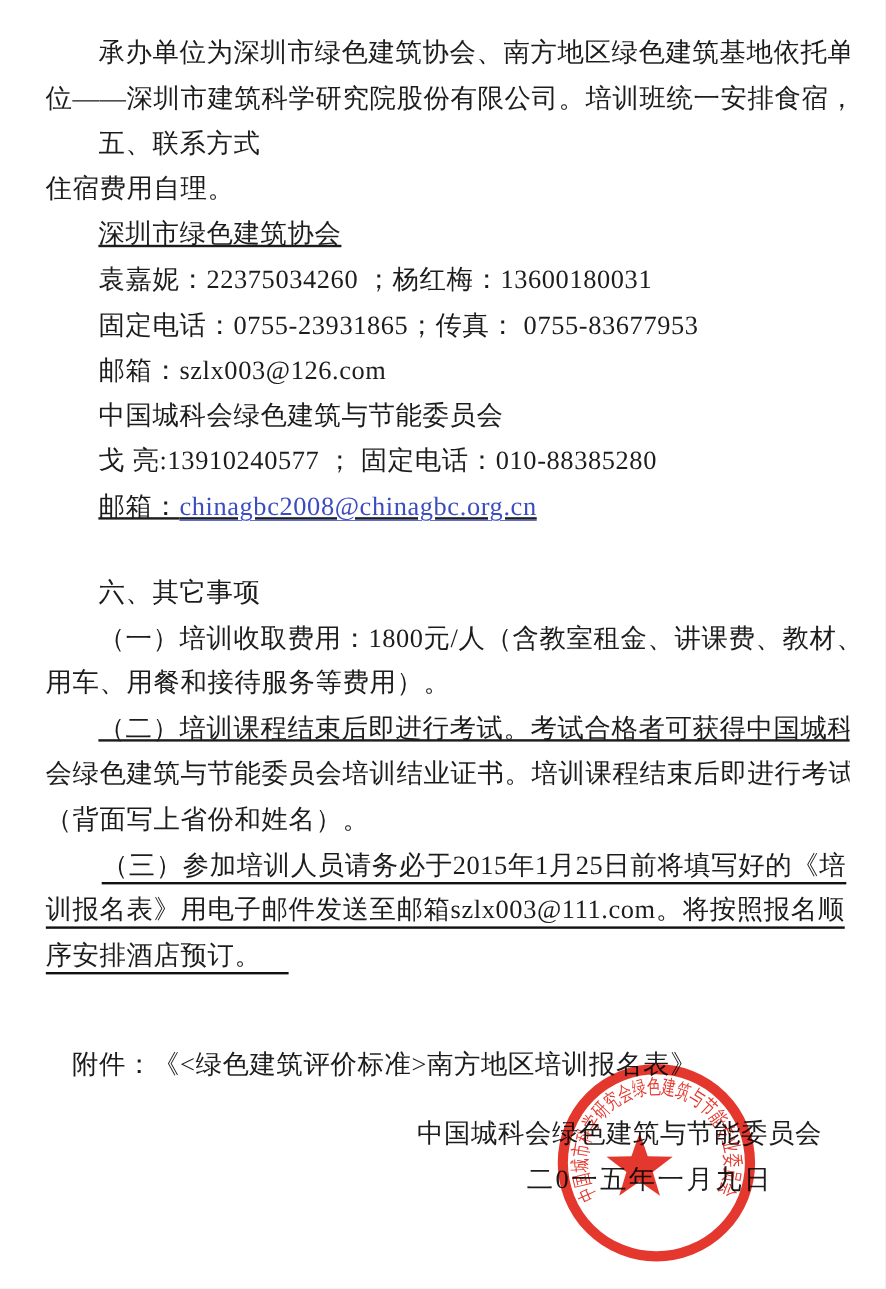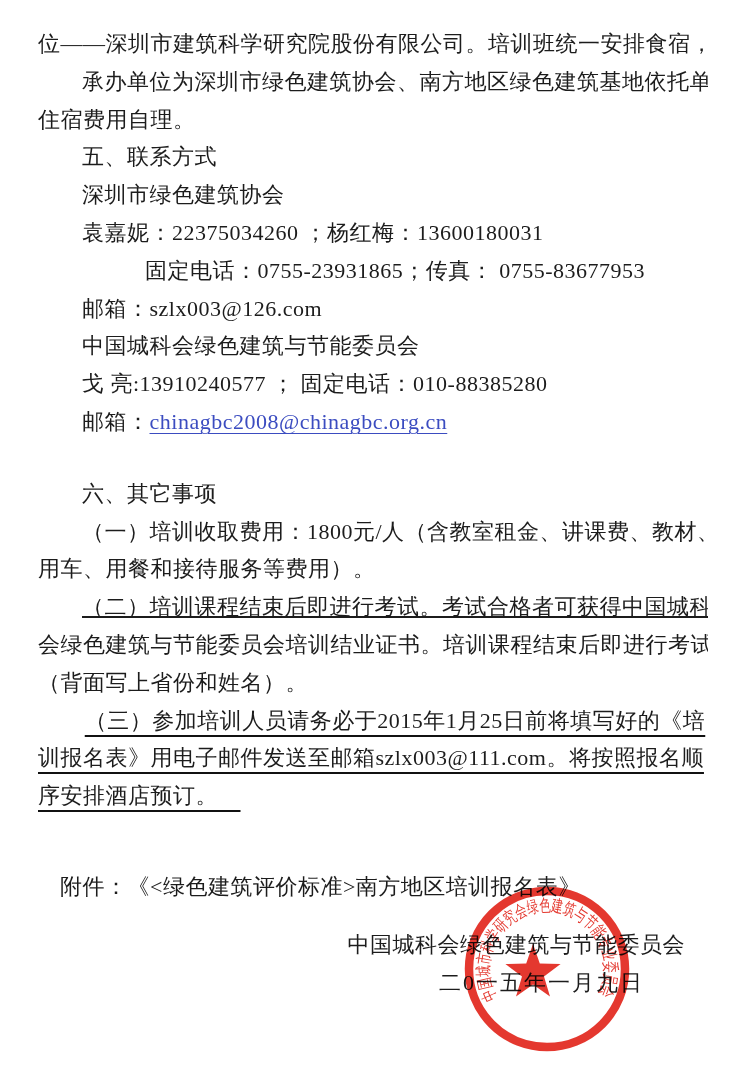--- a/index.html
+++ b/index.html
@@ -68,31 +68,31 @@
   }
   .spacer { width: 100%; }
 </style>
 </head>
 <body>
 
 <div class="page">
 
   <div class="doc-body">
 
-  <div class="line"><span>位——深圳市建筑科学研究院股份有限公司。培训班统一安排食宿，</span></div>
-      <div class="line" style="padding-left: 44px;"><span>承办单位为深圳市绿色建筑协会、南方地区绿色建筑基地依托单</span></div>
+  <div class="line" style="padding-left: 44px;"><span>承办单位为深圳市绿色建筑协会、南方地区绿色建筑基地依托单</span></div>
+      <div class="line"><span>位——深圳市建筑科学研究院股份有限公司。培训班统一安排食宿，</span></div>
+      <div class="line" style="padding-left: 44px;"><span>五、联系方式</span></div>
       <div class="line"><span>住宿费用自理。</span></div>
-      <div class="line" style="padding-left: 44px;"><span>五、联系方式</span></div>
-      <div class="line" style="padding-left: 44px;"><span>深圳市绿色建筑协会</span></div>
+      <div class="line" style="padding-left: 44px; text-decoration: underline;"><span>深圳市绿色建筑协会</span></div>
       <div class="line" style="padding-left: 44px;"><span>袁嘉妮：22375034260 ；杨红梅：13600180031</span></div>
-      <div class="line" style="padding-left: 44px; text-align: center;"><span>固定电话：0755-23931865；传真： 0755-83677953</span></div>
+      <div class="line" style="padding-left: 44px;"><span>固定电话：0755-23931865；传真： 0755-83677953</span></div>
       <div class="line" style="padding-left: 44px;"><span>邮箱：szlx003@126.com</span></div>
       <div class="line" style="padding-left: 44px;"><span>中国城科会绿色建筑与节能委员会</span></div>
       <div class="line" style="padding-left: 44px;"><span>戈 亮:13910240577 ； 固定电话：010-88385280</span></div>
-      <div class="line" style="padding-left: 44px;"><span>邮箱：</span><a class="email-link" href="#" style="color: rgb(59, 76, 192);">chinagbc2008@chinagbc.org.cn</a></div>
+      <div class="line" style="padding-left: 44px; text-decoration: underline;"><span>邮箱：</span><a class="email-link" href="#" style="color: rgb(59, 76, 192);">chinagbc2008@chinagbc.org.cn</a></div>
       <div class="line" style="padding-left: 44px; margin-top: 34px;"><span>六、其它事项</span></div>
       <div class="line" style="padding-left: 44px;"><span>（一）培训收取费用：1800元/人（含教室租金、讲课费、教材、</span></div>
       <div class="line"><span>用车、用餐和接待服务等费用）。</span></div>
       <div class="line" style="padding-left: 44px; text-decoration: underline;"><span>（二）培训课程结束后即进行考试。考试合格者可获得中国城科</span></div>
       <div class="line"><span>会绿色建筑与节能委员会培训结业证书。培训课程结束后即进行考试</span></div>
       <div class="line"><span>（背面写上省份和姓名）。</span></div>
       <div class="line u" style="padding-left: 44px; text-align: center;"><span>（三）参加培训人员请务必于2015年1月25日前将填写好的《培</span></div>
       <div class="line u"><span>训报名表》用电子邮件发送至邮箱szlx003@111.com。将按照报名顺</span></div>
       <div class="line u"><span>序安排酒店预订。　</span></div>
       <div class="spacer" style="height: 53px;"></div>

